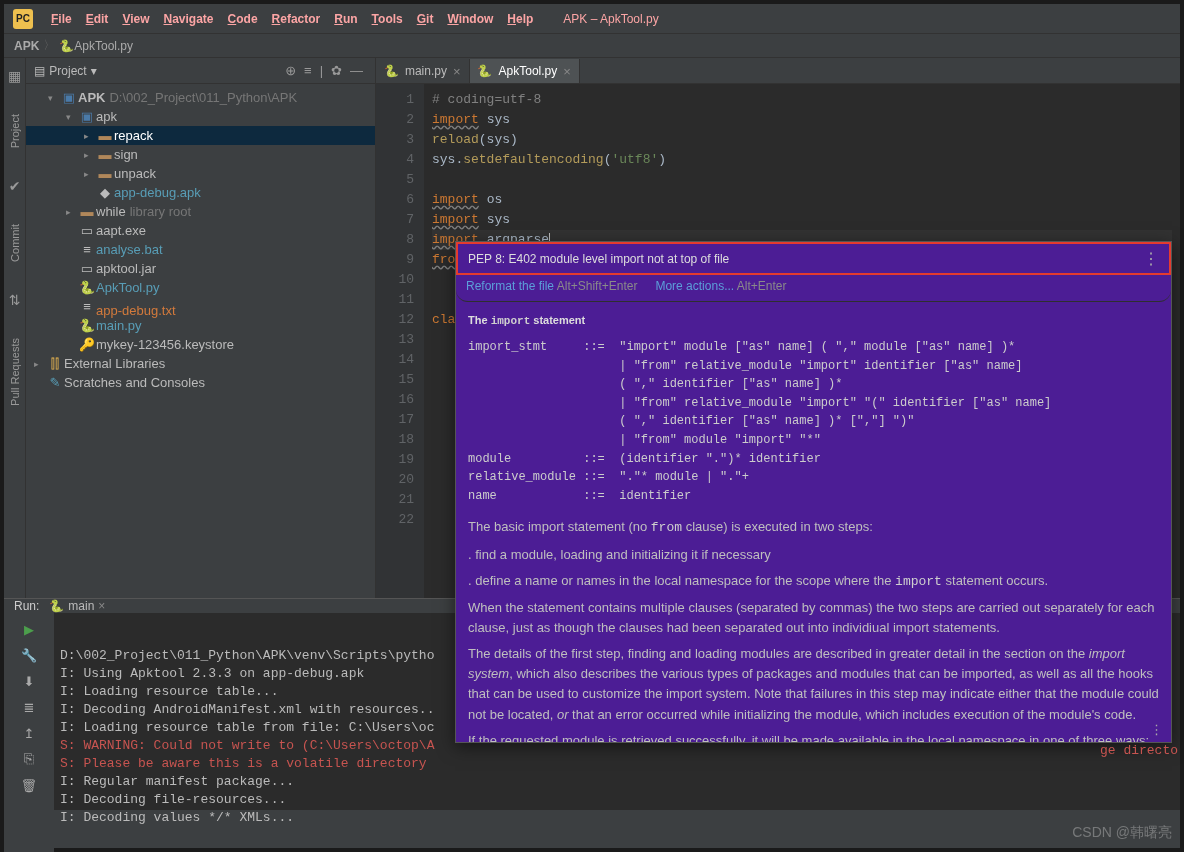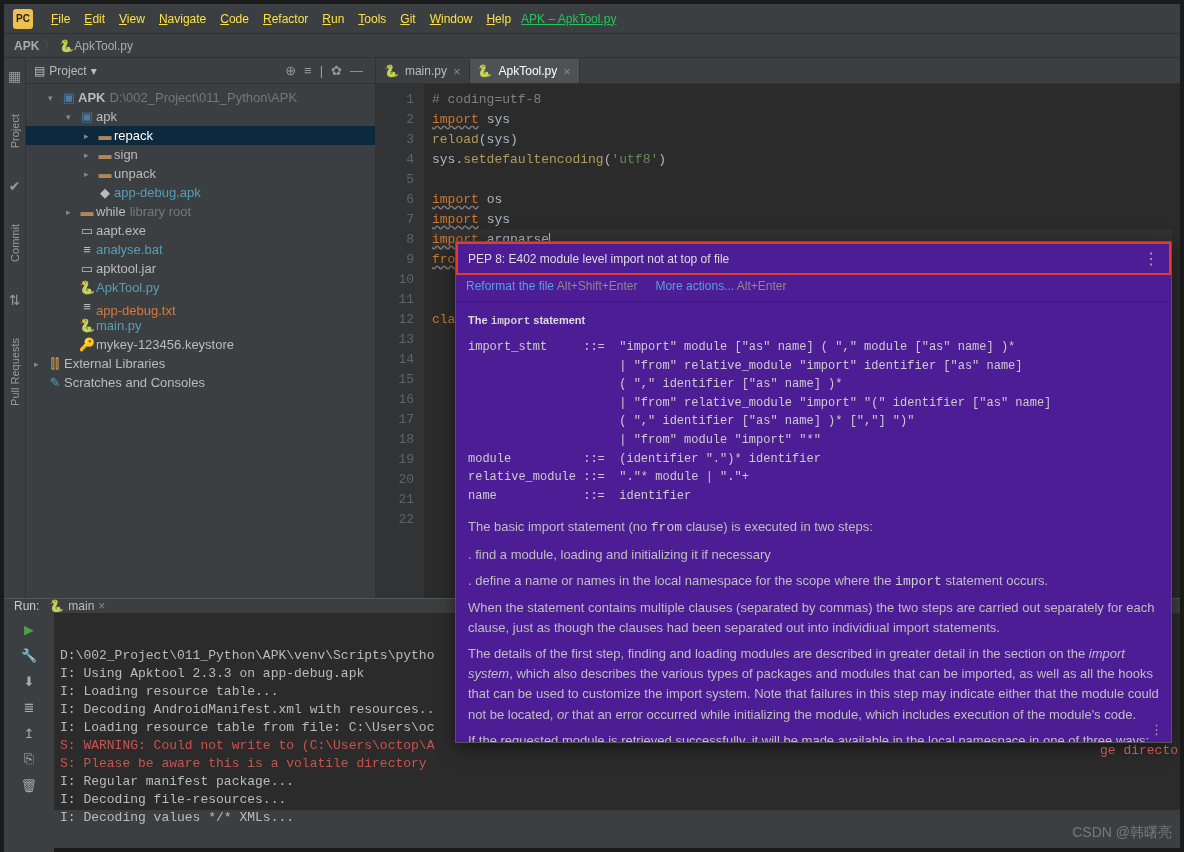--- a/index.html
+++ b/index.html
@@ -29,27 +29,28 @@
   width: 20px; height: 20px;
   background: #eec04f;
   border-radius: 3px;
   display: flex; align-items: center; justify-content: center;
   color: #222;
   font-size: 10px;
   font-weight: bold;
   margin-right: 14px;
 }
 .menu-item {
-  color: #fde047;
+  color: #fca5a5;
   padding: 0 4px;
   margin-right: 6px;
   cursor: pointer;
+  font-weight: bold;
 }
 .menu-item u { text-decoration: underline; }
-.win-title { color: #22c55e; text-decoration: underline; }
+.win-title { margin-left: 20px; color: #fca5a5; }
 .breadcrumb {
   height: 24px;
   background: #3c3f41;
   display: flex;
   align-items: center;
   padding: 0 10px;
   border-bottom: 1px solid #323232;
   color: #aaa;
 }
 .breadcrumb .sep { margin: 0 4px; color: #666; }
@@ -172,20 +173,21 @@
   display: flex;
   align-items: center;
 }
 .popup-head .pep { color: #ddd; }
 .popup-head .kebab { margin-left: auto; color: #aaa; font-size: 16px; }
 .popup-actions {
   padding: 4px 10px 8px;
   display: flex;
   gap: 18px;
   border-bottom: 1px solid #2f2f2f;
+  border-radius: 12px;
 }
 .popup-actions .link { color: #5c9eda; cursor: pointer; }
 .popup-actions .shortcut { color: #8a8a8a; }
 .doc-body {
   padding: 10px 12px 14px;
   font-size: 13px;
   line-height: 1.55;
   max-height: 440px;
   overflow: hidden;
   position: relative;

